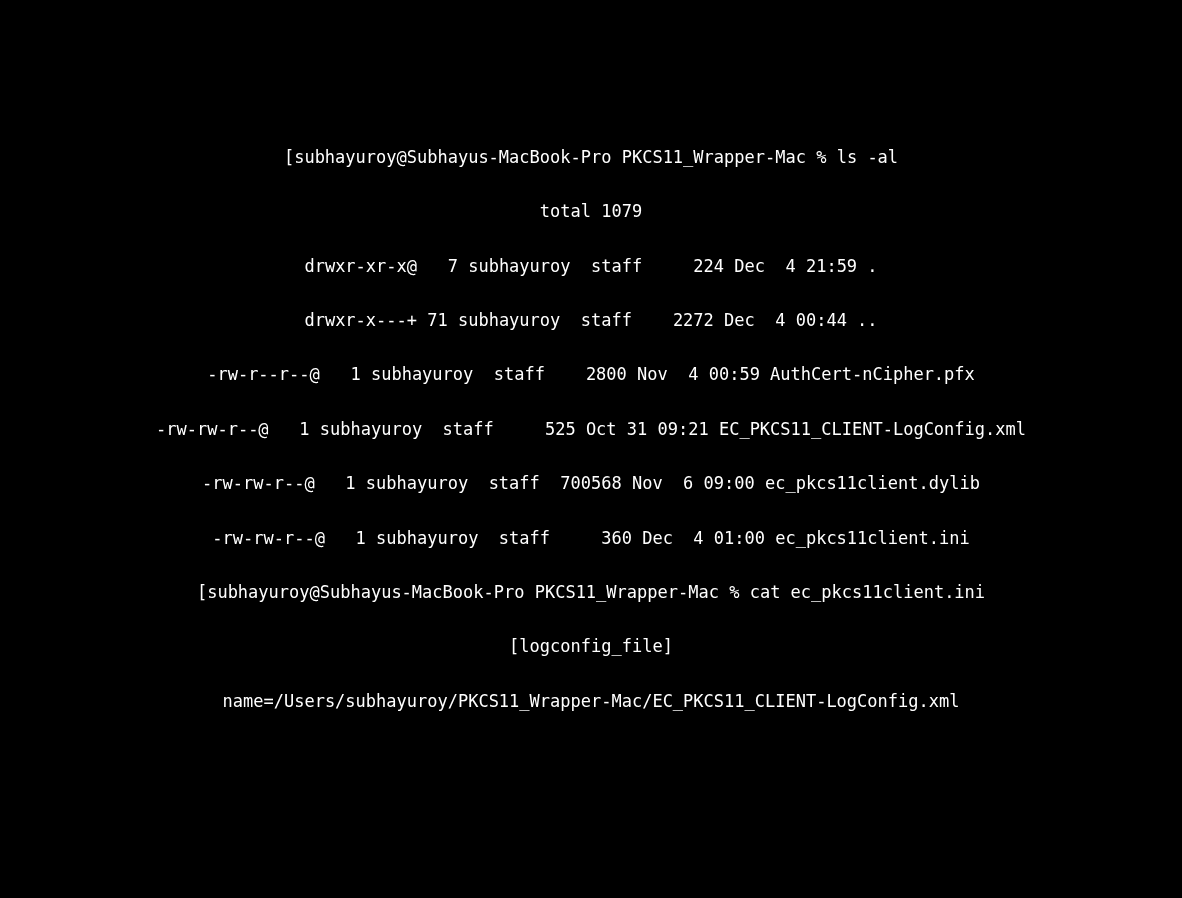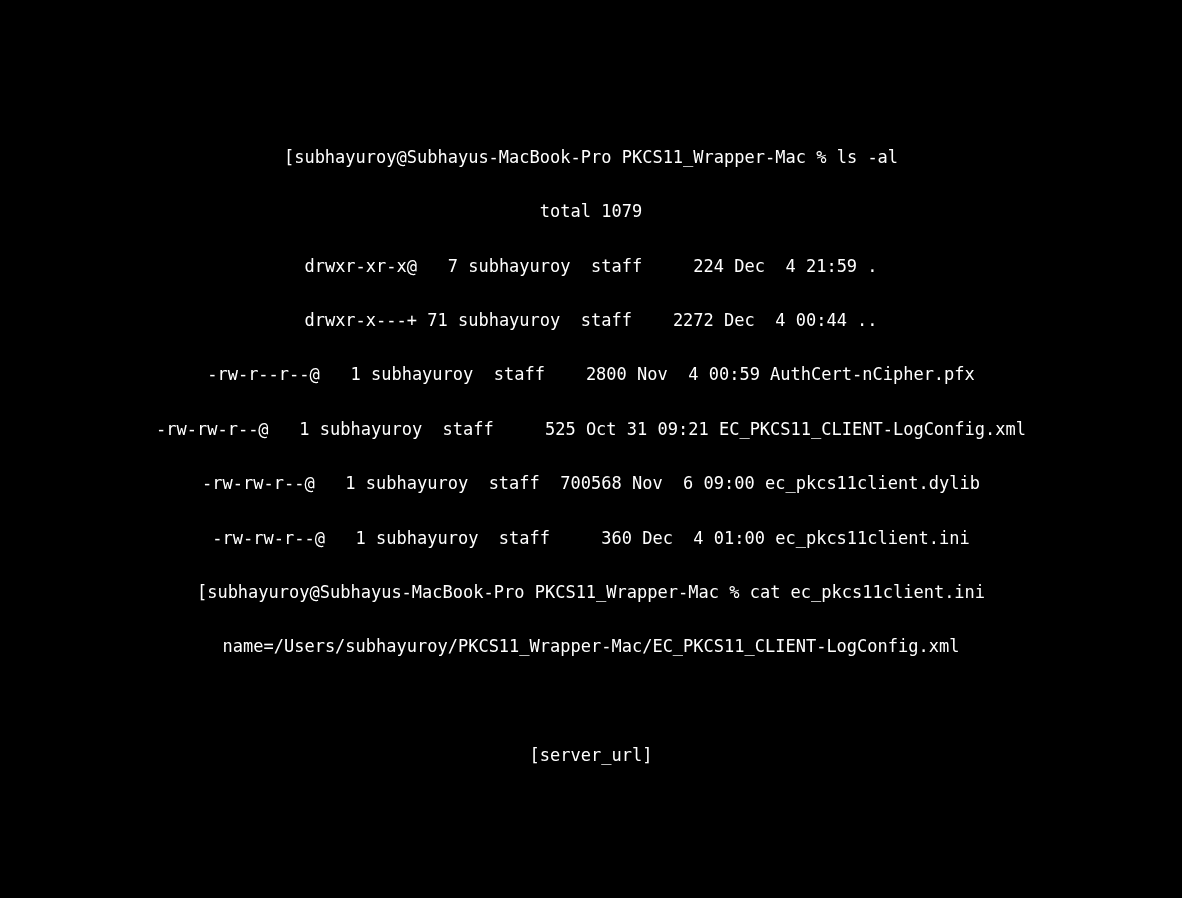--- a/index.html
+++ b/index.html
@@ -39,23 +39,23 @@
 <div class="terminal">
 <span class="line"><span class="bracket">[</span><span>subhayuroy@Subhayus-MacBook-Pro</span> <span>PKCS11_Wrapper-Mac</span> <span>%</span> <span>ls -al</span></span>
 <span class="line">total 1079</span>
 <span class="line">drwxr-xr-x@   7 subhayuroy  staff     224 Dec  4 21:59 .</span>
 <span class="line">drwxr-x---+ 71 subhayuroy  staff    2272 Dec  4 00:44 ..</span>
 <span class="line">-rw-r--r--@   1 subhayuroy  staff    2800 Nov  4 00:59 AuthCert-nCipher.pfx</span>
 <span class="line">-rw-rw-r--@   1 subhayuroy  staff     525 Oct 31 09:21 EC_PKCS11_CLIENT-LogConfig.xml</span>
 <span class="line">-rw-rw-r--@   1 subhayuroy  staff  700568 Nov  6 09:00 ec_pkcs11client.dylib</span>
 <span class="line">-rw-rw-r--@   1 subhayuroy  staff     360 Dec  4 01:00 ec_pkcs11client.ini</span>
 <span class="line"><span class="bracket">[</span><span>subhayuroy@Subhayus-MacBook-Pro</span> <span>PKCS11_Wrapper-Mac</span> <span>%</span> <span>cat ec_pkcs11client.ini</span></span>
+<span class="line">[logconfig_file]</span>
 <span class="line">name=/Users/subhayuroy/PKCS11_Wrapper-Mac/EC_PKCS11_CLIENT-LogConfig.xml</span>
 <span class="line"> </span>
-<span class="line">[server_url]</span>
 
 
 
 
 
 
 
 
 
 

